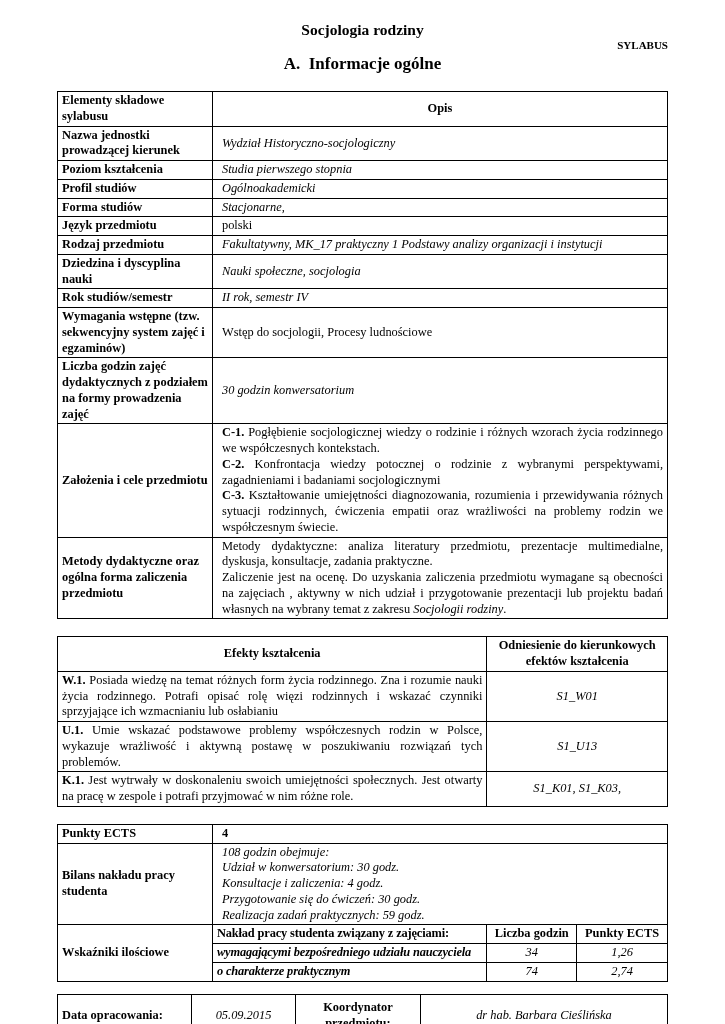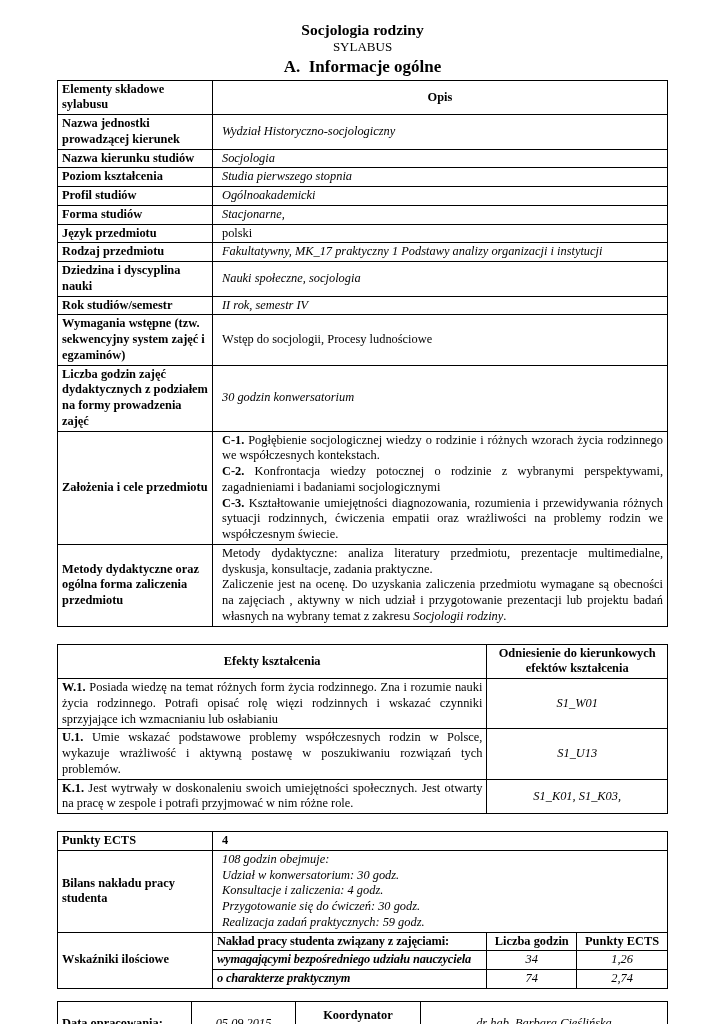--- a/index.html
+++ b/index.html
@@ -3,23 +3,23 @@
 <meta charset="utf-8">
 <style>
   * { margin:0; padding:0; box-sizing:border-box; }
   html,body { background:#ffffff; }
   body {
     width:725px; height:1024px;
     font-family:"Liberation Serif", serif;
     color:#000;
   }
   .page { padding:20px 57px 0 57px; }
-  .doc-header { text-align:center; margin-bottom:2px; }
+  .doc-header { text-align:center; margin-bottom:16px; }
   .title1 { font-size:15.5px; font-weight:bold; line-height:1.25; }
-  .title2 { font-size:13px;   font-weight:normal; line-height:1.25; }
+  .title2 { font-size:11px;   font-weight:bold; line-height:1.25;text-align:right; }
   .title3 { font-size:17px; font-weight:bold; line-height:1.3; }
 
   table.tbl { width:100%; border-collapse:collapse; table-layout:fixed; }
   .tbl td {
     border:1px solid #000;
     font-size:12.4px;
     line-height:1.27;
     padding:1px 4px;
     vertical-align:middle;
     word-wrap:break-word;
@@ -55,24 +55,20 @@
     <tbody>
         <tr>
       <td class="lbl">Elementy składowe sylabusu</td>
       <td class="lbl center">Opis</td>
     </tr>
     <tr>
       <td class="lbl">Nazwa jednostki prowadzącej kierunek</td>
       <td class="i vpad">Wydział Historyczno-socjologiczny</td>
     </tr>
     <tr>
-      <td class="lbl">Nazwa kierunku studiów</td>
-      <td class="i vpad">Socjologia</td>
-    </tr>
-    <tr>
       <td class="lbl">Poziom kształcenia</td>
       <td class="i vpad">Studia pierwszego stopnia</td>
     </tr>
     <tr>
       <td class="lbl">Profil studiów</td>
       <td class="i vpad">Ogólnoakademicki</td>
     </tr>
     <tr>
       <td class="lbl">Forma studiów</td>
       <td class="i vpad">Stacjonarne,</td>

